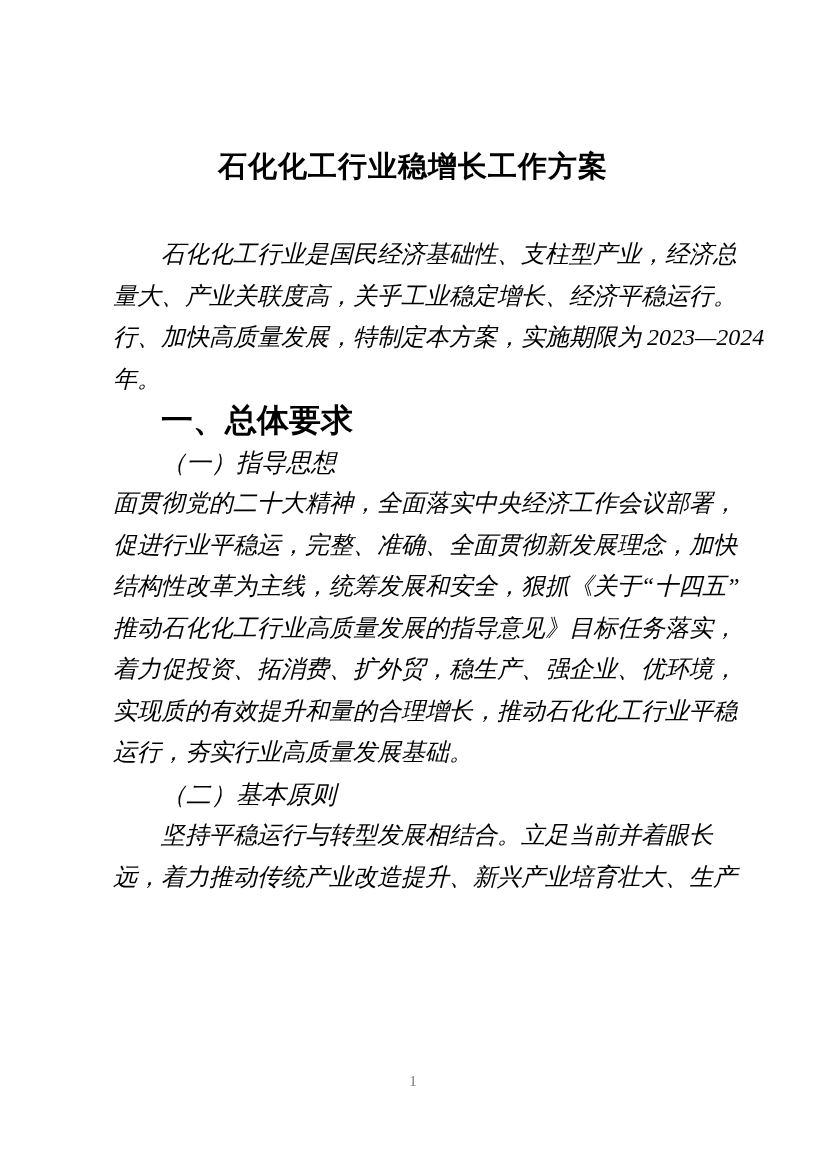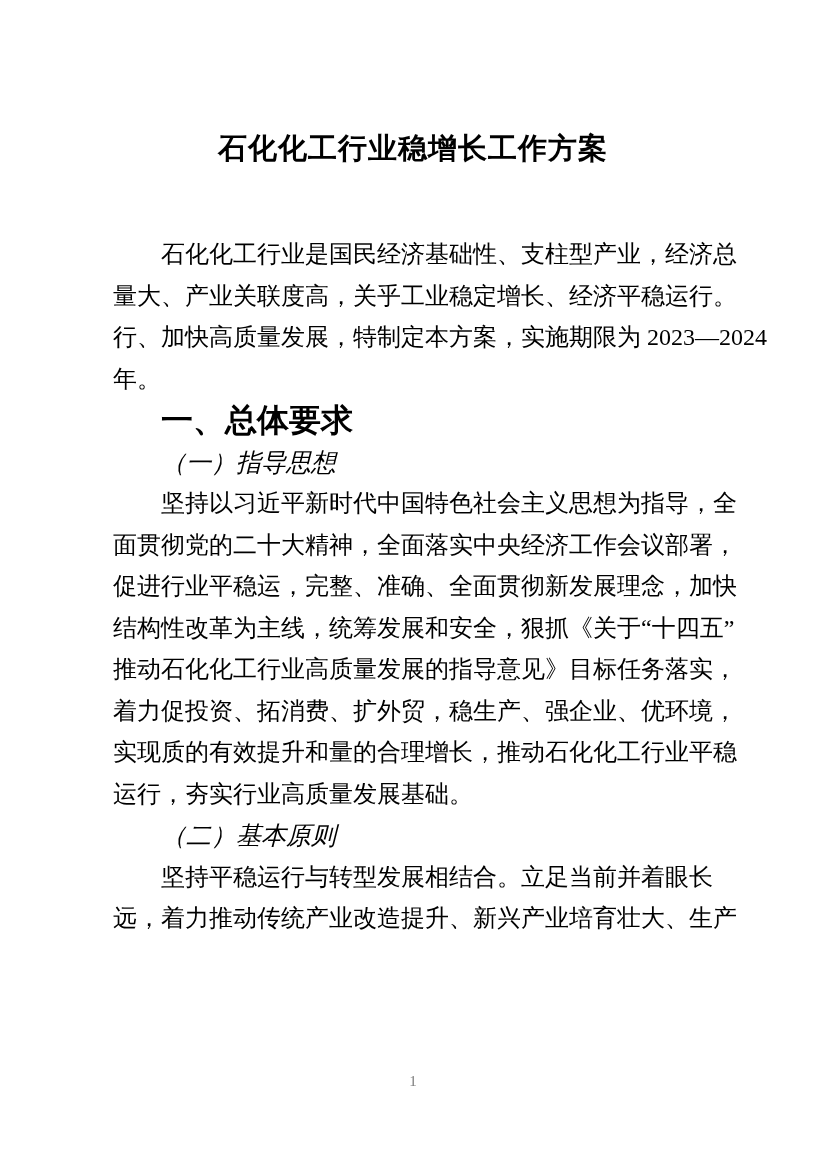--- a/index.html
+++ b/index.html
@@ -11,21 +11,21 @@
     position: relative;
     width: 826px;
     height: 1169px;
     background: #ffffff;
     overflow: hidden;
     font-family: "Liberation Serif", "DejaVu Serif", serif;
     color: #000000;
   }
   .doc-title {
     position: absolute;
-    top: 129px;
+    top: 147px;
     left: 0;
     width: 826px;
     text-align: center;
     font-size: 29px;
     font-weight: bold;
     line-height: 38px;
     letter-spacing: 1px;
     font-family: "Liberation Serif", "DejaVu Serif", serif;
   }
   .content {
@@ -33,20 +33,21 @@
     top: 234px;
     left: 113px;
     width: 596px;
     font-size: 24px;
     line-height: 41.5px;
   }
   .line {
     text-align: justify;
     text-align-last: justify;
     white-space: nowrap;
+    font-style: italic;
   }
   .line.end {
     text-align: left;
     text-align-last: left;
   }
   .indent { text-indent: 48px; }
   .heading1 {
     font-family: "Liberation Sans", "DejaVu Sans", sans-serif;
     font-weight: bold;
     text-align: left;
@@ -85,21 +86,20 @@
 
     <div class="line indent">石化化工行业是国民经济基础性、支柱型产业，经济总</div>
     <div class="line">量大、产业关联度高，关乎工业稳定增长、经济平稳运行。</div>
     <div class="line">行、加快高质量发展，特制定本方案，实施期限为 2023—2024</div>
     <div class="line end">年。</div>
 
     <div class="heading1">一、总体要求</div>
 
     <div class="heading2">（一）指导思想</div>
 
-    <div class="line indent">坚持以习近平新时代中国特色社会主义思想为指导，全</div>
     <div class="line">面贯彻党的二十大精神，全面落实中央经济工作会议部署，</div>
     <div class="line">促进行业平稳运，完整、准确、全面贯彻新发展理念，加快</div>
     <div class="line">结构性改革为主线，统筹发展和安全，狠抓《关于“十四五”</div>
     <div class="line">推动石化化工行业高质量发展的指导意见》目标任务落实，</div>
     <div class="line">着力促投资、拓消费、扩外贸，稳生产、强企业、优环境，</div>
     <div class="line">实现质的有效提升和量的合理增长，推动石化化工行业平稳</div>
     <div class="line end">运行，夯实行业高质量发展基础。</div>
 
     <div class="heading2">（二）基本原则</div>
 

